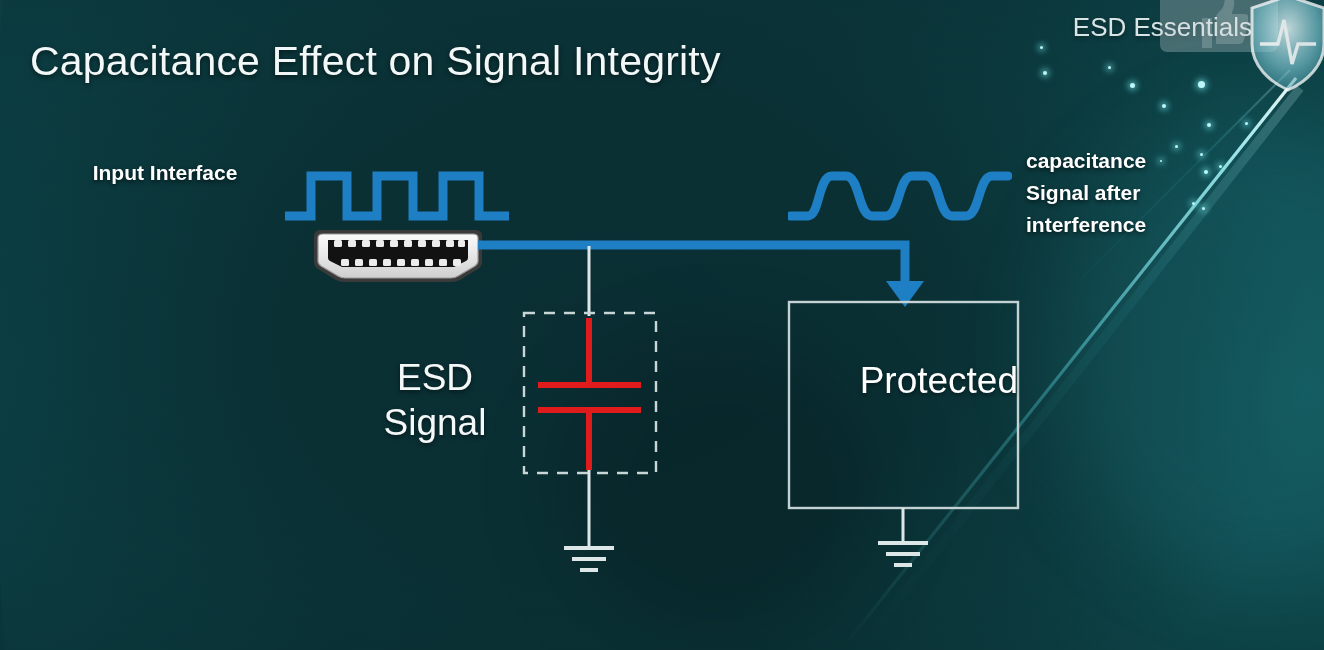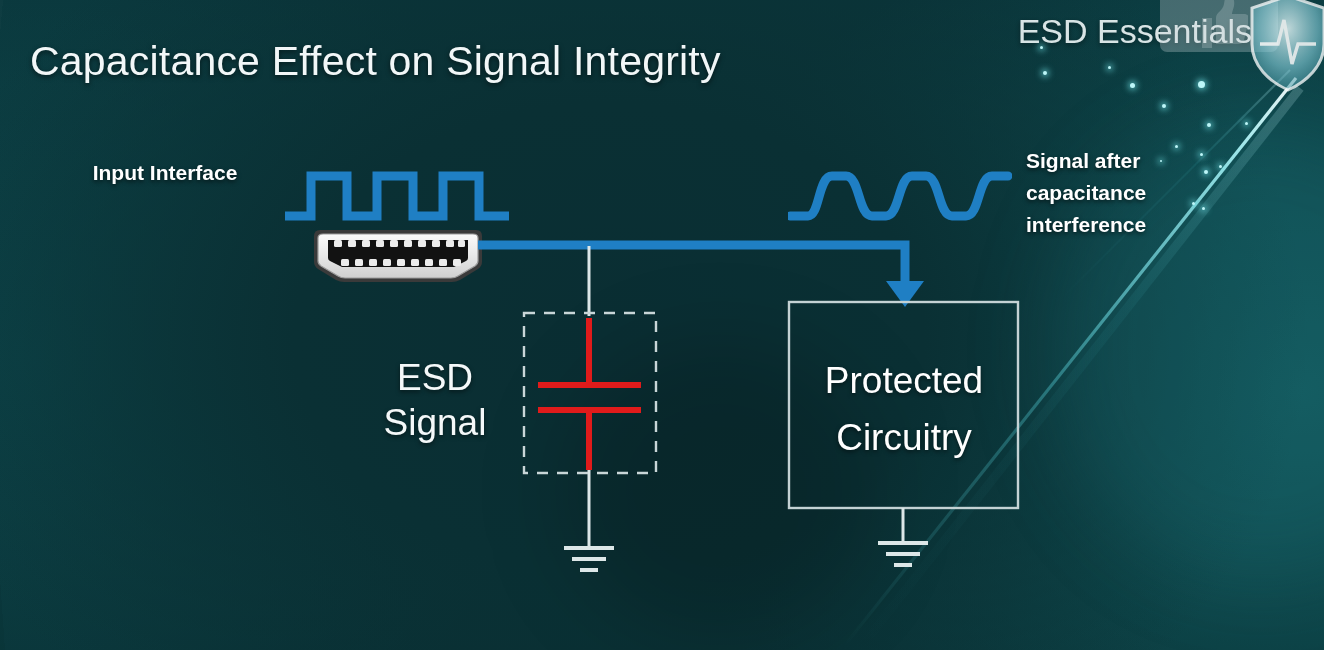--- a/index.html
+++ b/index.html
@@ -45,21 +45,21 @@
     color: #f2f7f8;
     letter-spacing: .2px;
     text-shadow: 0 2px 5px rgba(0,0,0,.55);
     white-space: nowrap;
     margin-top: 20px;
   }
   #brand {
     position: absolute;
     right: 72px;
     top: 12px;
-    font-size: 34px;
+    font-size: 26px;
     color: #e8f1f2;
     opacity: .93;
     text-shadow: 0 2px 5px rgba(0,0,0,.45);
     white-space: nowrap;
   }
 
   
   #watermark {
     position: absolute;
     left: 1160px;
@@ -130,21 +130,21 @@
     font-size: 37px;
     line-height: 1.22;
     color: #f4f8f9;
     text-shadow: 0 2px 4px rgba(0,0,0,.5);
   }
   #protected-label {
     position: absolute;
     left: 790px;
     top: 352px;
     width: 228px;
-    text-align: center;
+    text-align: right;
     font-size: 37px;
     line-height: 1.55;
     color: #ffffff;
     text-shadow: 0 2px 4px rgba(0,0,0,.5);
   }
 </style>
 </head>
 <body>
 
 <div id="slide">
@@ -207,22 +207,22 @@
   <svg id="shield-logo" viewBox="0 0 80 100">
     <path d="M40 2 L76 14 V50 C76 72 58 88 40 96 C22 88 4 72 4 50 V14 Z" fill="url(#shieldGrad)" stroke="#ffffff" stroke-width="3" stroke-opacity=".85"></path>
     <path d="M12 50 H30 L36 26 L44 70 L50 50 H68" fill="none" stroke="#ffffff" stroke-width="3.4" stroke-opacity=".95"></path>
   </svg>
 
   <div class="side-label" id="label-input">
     <div>Input Interface</div>
   </div>
 
   <div class="side-label" id="label-output">
+    <div>capacitance</div>
     <div>Signal after</div>
-    <div>capacitance</div>
     <div>interference</div>
   </div>
 
   <svg class="wave" id="wave-in" width="224" height="56" viewBox="0 0 224 56">
     <path d="M2 48 H26 V8 H62 V48 H92 V8 H128 V48 H158 V8 H194 V48 H220" fill="none" stroke="#1f7fc4" stroke-width="9" stroke-linecap="square" stroke-linejoin="miter"></path>
   </svg>
 
   <svg class="wave" id="wave-out" width="224" height="56" viewBox="0 0 224 56">
     <path d="M2 48 H20 C32 48 30 8 44 8 H58 C72 8 70 48 84 48 H98 C112 48 110 8 124 8 H138 C152 8 150 48 164 48 H178 C192 48 190 8 204 8 H220" fill="none" stroke="#1f7fc4" stroke-width="9" stroke-linecap="round" stroke-linejoin="round"></path>
   </svg>
@@ -305,16 +305,15 @@
     </g>
   </svg>
 
   <div id="esd-label">
     <div>ESD</div>
     <div>Signal</div>
   </div>
 
   <div id="protected-label">
     <div>Protected</div>
-    <div>Circuitry</div>
   </div>
 
 </div>
 
 </body></html>

